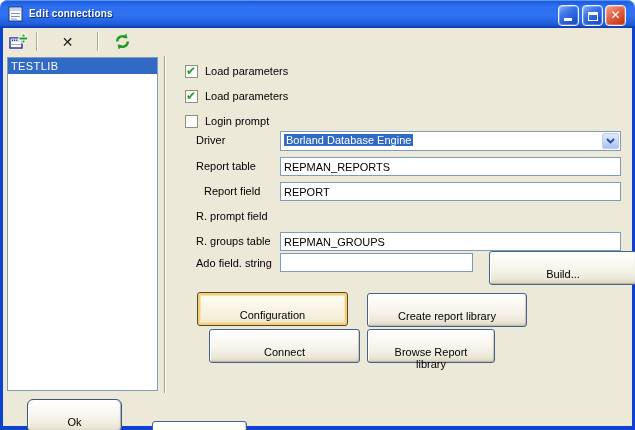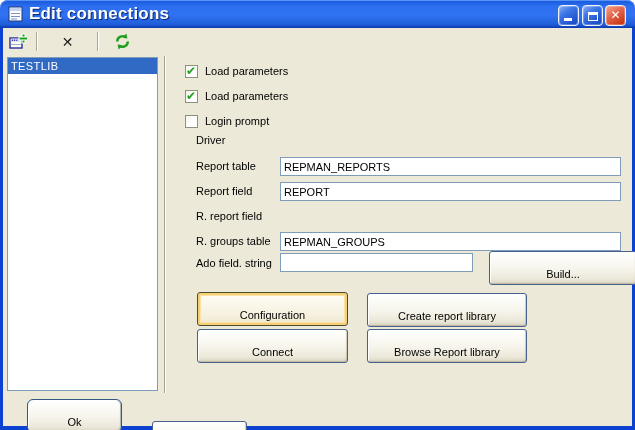--- a/index.html
+++ b/index.html
@@ -11,21 +11,21 @@
   
   .titlebar {
     position:absolute; top:0; left:0; width:635px; height:28px;
     border-radius:8px 8px 0 0;
     background:linear-gradient(180deg,#2b74f1 0%,#1b5cdf 6%,#2d6ff0 22%,#2f72f2 55%,#1f5dd8 88%,#1244bd 96%,#0d36ad 100%);
     box-shadow:inset 0 1px 0 #5a93f5;
   }
   .title-icon { position:absolute; left:8px; top:6px; width:15px; height:16px; }
   .title-text {
     position:absolute; left:29px; top:0; line-height:28px;
-    color:#fff; font-size:17px; font-weight:bold;
+    color:#fff; font-size:10px; font-weight:bold;
     text-shadow:1px 1px 1px #0a246a; letter-spacing:.2px;
   }
   .ctl-btn {
     position:absolute; top:5px; width:21px; height:21px;
     border:1px solid #eef3fb; border-radius:4px;
     box-shadow:inset 0 0 0 1px rgba(255,255,255,.25);
     text-align:center;
   }
   .ctl-blue { background:linear-gradient(145deg,#8fb1f3 0%,#3d77e8 35%,#2256ce 75%,#1a47b8 100%); }
   .ctl-min { left:558px; }
@@ -99,29 +99,29 @@
   .xpbtn.focused {
     border:1px solid #4c4c34;
     box-shadow:inset 0 0 0 2px #f6ce73, inset 0 0 0 3px #fbe3a7;
     background:linear-gradient(180deg,#fffdf6 0%,#f6f1de 70%,#eee7cd 100%);
   }
 
   
   .row-chk1 { top:35px; } .row-chk2 { top:60px; } .row-chk3 { top:85px; }
   .lab-driver { top:105px; } .combo-driver { top:103px; }
   .lab-rtable { top:131px; } .txt-rtable { top:129px; }
-  .lab-rfield { top:156px; } .txt-rfield { top:154px; }
+  .lab-rfield { top:156px;margin-left:8px; } .txt-rfield { top:154px; }
   .lab-rsearch { top:181px; } .txt-rsearch { top:179px; }
   .lab-rgroups { top:206px; } .txt-rgroups { top:204px; }
   .lab-ado { top:228px; } .txt-ado { top:225px; width:193px; }
   .btn-build { left:472px; top:223px; width:148px; height:22px; }
   .btn-config { left:180px; top:264px; width:151px; height:27px; }
   .btn-create { left:350px; top:265px; width:160px; height:25px; }
-  .btn-connect { left:180px; top:301px; width:151px; height:22px; }
-  .btn-browse { left:350px; top:301px; width:160px; height:22px; }
+  .btn-connect { left:192px; top:301px; width:151px; height:22px; }
+  .btn-browse { left:350px; top:301px; width:128px; height:22px; }
   .btn-ok { left:10px; top:371px; width:95px; height:21px; border-color:#35567d; box-shadow:inset 1px 1px 0 #fff, inset -1px -1px 1px rgba(157,149,119,.45), inset 0 0 0 1px #bcd1e8;border-radius:6px; }
   .btn-cancel { left:135px; top:393px; width:95px; height:21px; }
 </style>
 </head>
 <body>
 
 <div class="window">
 
   <div class="titlebar">
     <svg class="title-icon" viewBox="0 0 15 16">
@@ -193,28 +193,36 @@
       <span>Load parameters</span>
     </div>
     <div class="chk-row row-chk3">
       <span class="chk-box">
         <span class="chk-glyph"></span>
       </span>
       <span>Login prompt</span>
     </div>
 
     <span class="fld-label lab-driver">Driver</span>
+    <div class="combo combo-driver">
+      <span class="combo-sel">Borland Database Engine</span>
+      <span class="combo-arrow">
+        <svg width="9" height="6" viewBox="0 0 9 6">
+          <path d="M1 1 L4.5 4.5 L8 1" fill="none" stroke="#21499f" stroke-width="1.8"></path>
+        </svg>
+      </span>
+    </div>
 
     <span class="fld-label lab-rtable">Report table</span>
     <input class="txt txt-rtable" value="REPMAN_REPORTS" style="">
 
     <span class="fld-label lab-rfield">Report field</span>
     <input class="txt txt-rfield" value="REPORT" style="">
 
-    <span class="fld-label lab-rsearch">R. report field</span>
+    <span class="fld-label lab-rsearch">R. prompt field</span>
 
     <span class="fld-label lab-rgroups">R. groups table</span>
     <input class="txt txt-rgroups" value="REPMAN_GROUPS" style="">
 
     <span class="fld-label lab-ado">Ado field. string</span>
     <input class="txt txt-ado" value="" style="">
     <button class="xpbtn btn-build">Build...</button>
 
     <button class="xpbtn btn-create">Create report library</button>
     <button class="xpbtn focused btn-config">Configuration</button>

